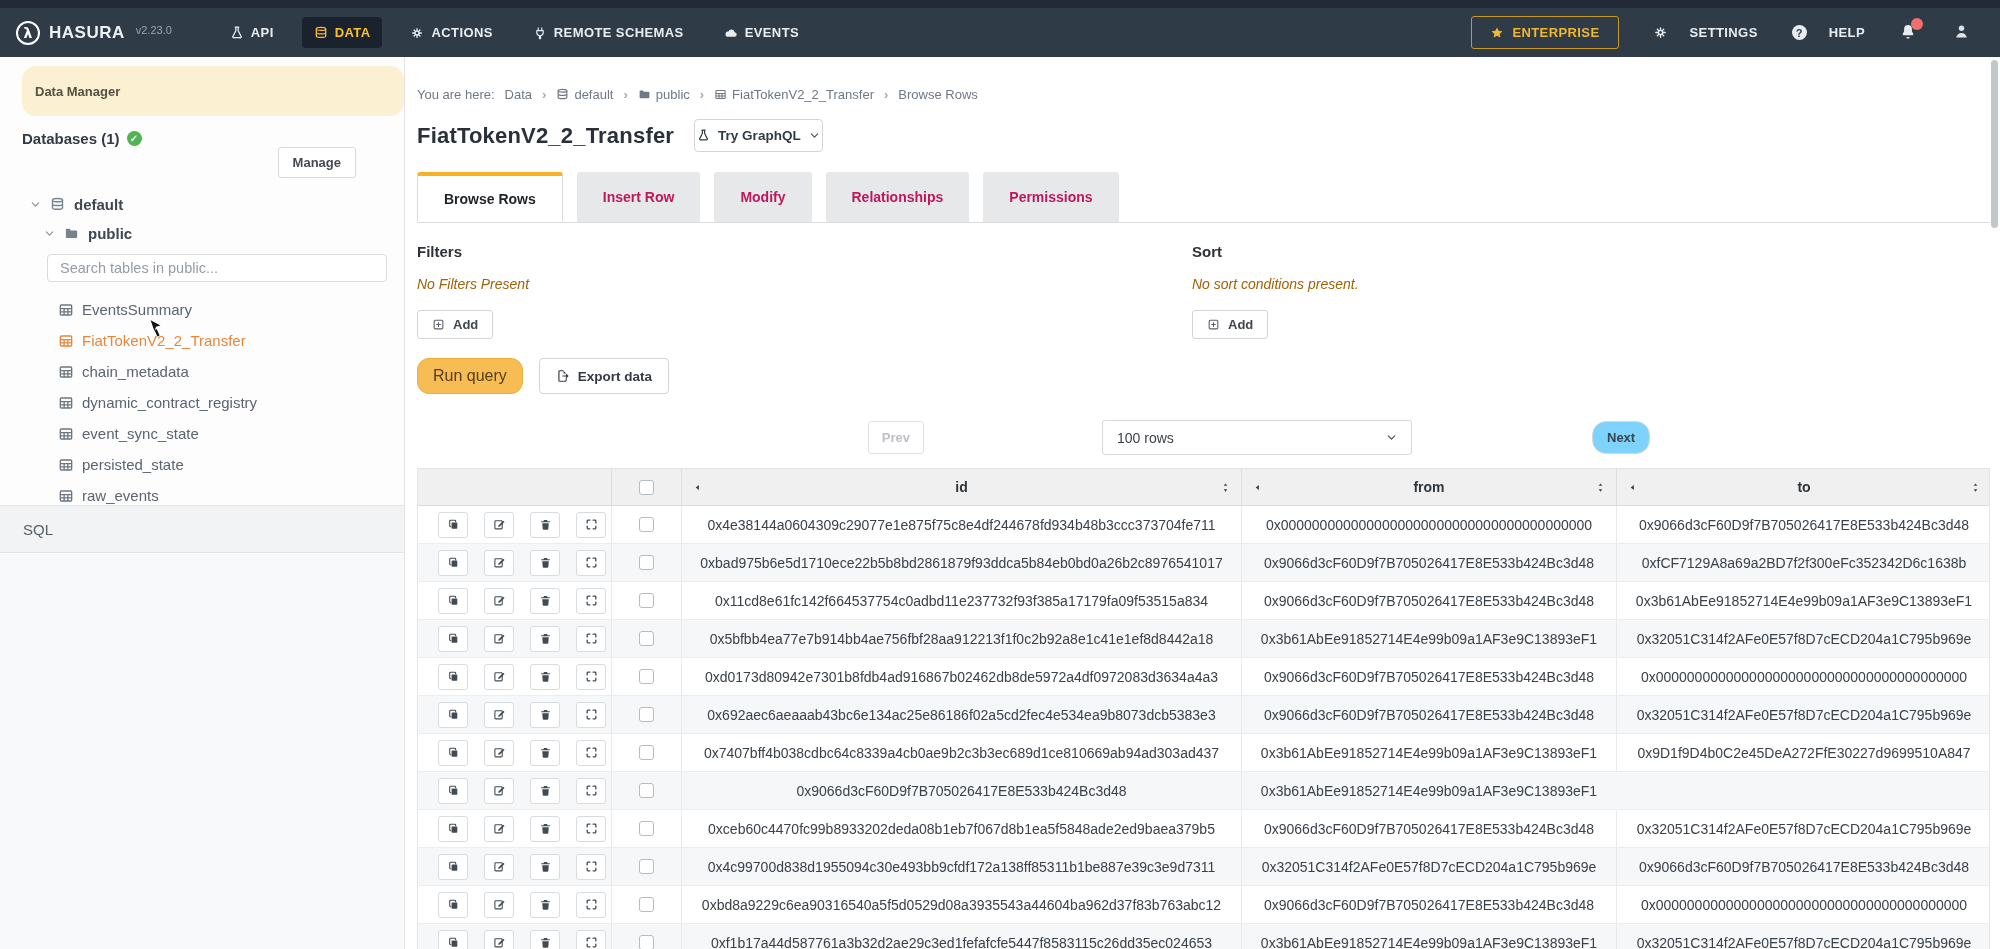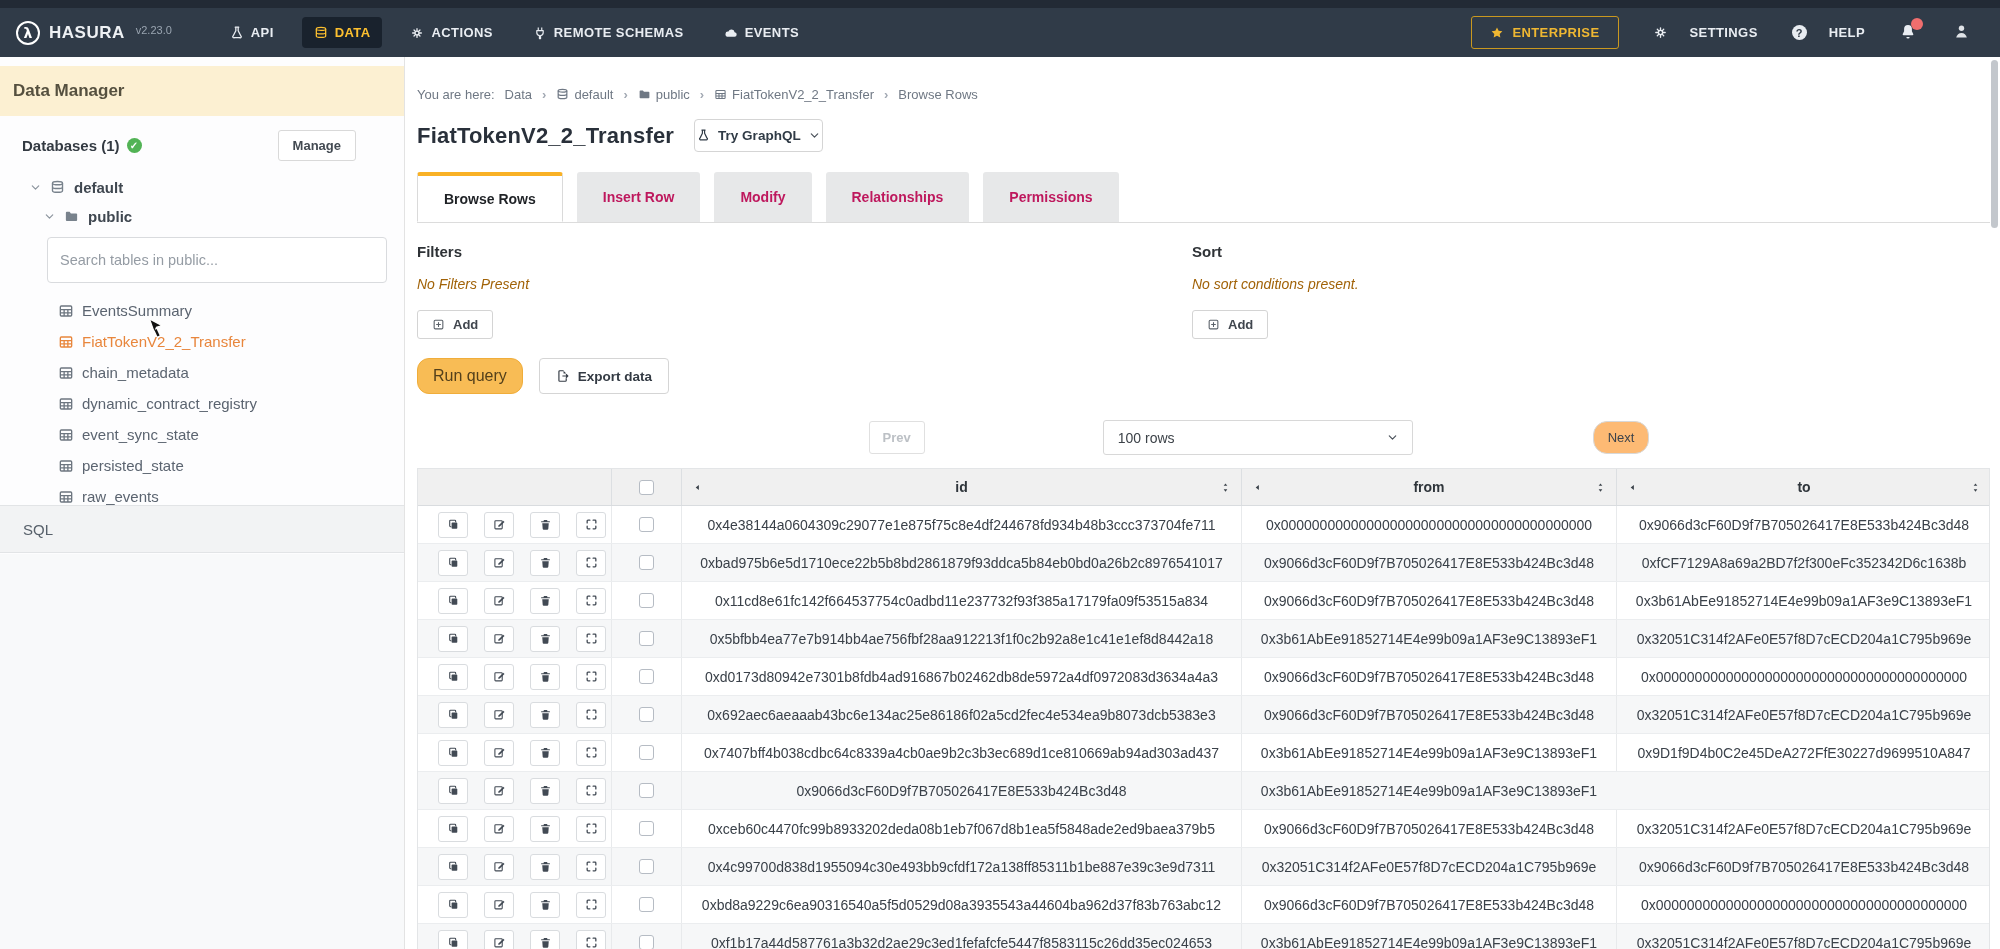--- a/index.html
+++ b/index.html
@@ -34,34 +34,34 @@
   .bell-wrap { position:relative; width:20px; height:20px; }
   .bell-wrap .nicon { width:18px; height:18px; color:#e9edf2; }
   .badge { position:absolute; right:-4px; top:-5px; width:12px; height:12px; border-radius:50%;
     background:#f06e6e; }
   .avatar-btn { background:none; border:none; }
   .avatar-btn .nicon { width:17px; height:17px; color:#dfe3e7; }
 
   
   .sidebar { position:absolute; left:0; top:57px; width:405px; bottom:0; background:#fdfdfe;
     border-right:1px solid #e3e3e3; }
-  .dm-header { margin:9px 0 0 0; height:50px; background:#fcf0d2; display:flex; align-items:center;
-    padding-left:13px; font-size:17px; font-weight:bold; color:#55503f; }
-  .db-row { margin-top:14px; padding:0 48px 0 22px; display:flex; align-items:center; }
+  .dm-header { margin:9px 0 0 22px; height:50px; background:#fcf0d2; display:flex; align-items:center;
+    padding-left:13px; font-size:13px; font-weight:bold; color:#55503f;border-radius:14px; }
+  .db-row { margin-top:14px; padding:0 48px 0 22px; display:flex; align-items:flex-start;flex-direction:column; }
   .db-label { font-size:15px; font-weight:bold; color:#333a42; display:flex; align-items:center; gap:7px; }
   .check-circle { width:15px; height:15px; border-radius:50%; background:#52b355; color:#fff;
     display:inline-flex; align-items:center; justify-content:center; font-size:10px; font-weight:bold; }
   .btn-manage { margin-left:auto; background:#fff; border:1px solid #d9d9d9; border-radius:3px;
     font-size:13px; font-weight:bold; color:#434a52; padding:7px 14px; }
   .tree-row { display:flex; align-items:center; gap:9px; font-size:15px; font-weight:bold; color:#3f4750; }
   .tree-row .ticon { width:15px; height:15px; color:#78828c; }
   .chev { width:11px; height:11px; color:#8b949d; }
   .tree-db { margin:18px 0 0 30px; }
   .tree-schema { margin:12px 0 0 44px; }
-  .search-input { display:block; margin:12px 16px 0 47px; width:340px; height:46px; border:1px solid #d9dbde;
+  .search-input { display:block; margin:12px 16px 0 47px; width:340px; height:28px; border:1px solid #d9dbde;
     border-radius:4px; font-size:14.5px; padding:0 12px; color:#3f4750; background:#fff; }
   .search-input::placeholder { color:#959ca4; }
   .table-list { margin-top:12px; }
   .titem { display:flex; align-items:center; gap:8px; height:31px; padding-left:58px;
     font-size:15px; color:#5b6470; cursor:pointer; }
   .titem .ticon { width:16px; height:16px; color:#6d7680; }
   .titem.active { color:#e8863c; }
   .titem.active .ticon { color:#e8863c; }
   .sql-section { position:absolute; left:0; top:448px; width:100%; height:48px; background:#f2f3f4;
     border-top:1px solid #e2e4e6; border-bottom:1px solid #e2e4e6; display:flex; align-items:center;
@@ -102,22 +102,22 @@
   .btn-export { display:flex; align-items:center; gap:8px; background:#fff; border:1px solid #d5d5d5;
     border-radius:4px; padding:8px 16px; font-size:13.5px; font-weight:bold; color:#343b44; }
   .btn-export .ticon { width:14px; height:14px; }
 
   .pag-row { margin-top:26px; display:flex; align-items:center; height:35px;justify-content:center; }
   .btn-prev { margin-left:101px; background:#fff; border:1px solid #e0e0e0; border-radius:3px;
     padding:8px 13px; font-size:13px; font-weight:bold; color:#bcc0c5; }
   .rows-select { margin-left:178px; width:310px; height:35px; background:#fff; border:1px solid #d8d8d8;
     border-radius:3px; display:flex; align-items:center; padding:0 14px; font-size:14px; color:#3c4248; cursor:pointer; }
   .rows-select .chev-sm { margin-left:auto; }
-  .btn-next { margin-left:180px; background:#fdba74; border:1px solid #d8d8d8; border-radius:14px;
-    padding:8px 14px; font-size:13px; font-weight:normal; color:#3c434b; }
+  .btn-next { margin-left:180px; background:#7dd3fc; border:1px solid #d8d8d8; border-radius:14px;
+    padding:8px 14px; font-size:13px; font-weight:bold; color:#3c434b; }
 
   
   .dtable { margin-top:13px; width:1573px; border:1px solid #e3e5e7; }
   .thead { display:grid; grid-template-columns:193px 70px 560px 375px 375px; height:37px;
     background:#f0f0f0; border-bottom:1px solid #d9dcdf; }
   .th { display:flex; align-items:center; justify-content:center; position:relative;
     font-size:14px; font-weight:bold; color:#2f353b; border-left:1px solid #dcdfe2; }
   .th:first-child { border-left:none; }
   .caret-left { position:absolute; left:10px; width:11px; height:11px; color:#3c434b; }
   .sort-ic { position:absolute; right:10px; width:11px; height:13px; color:#3c434b; }

